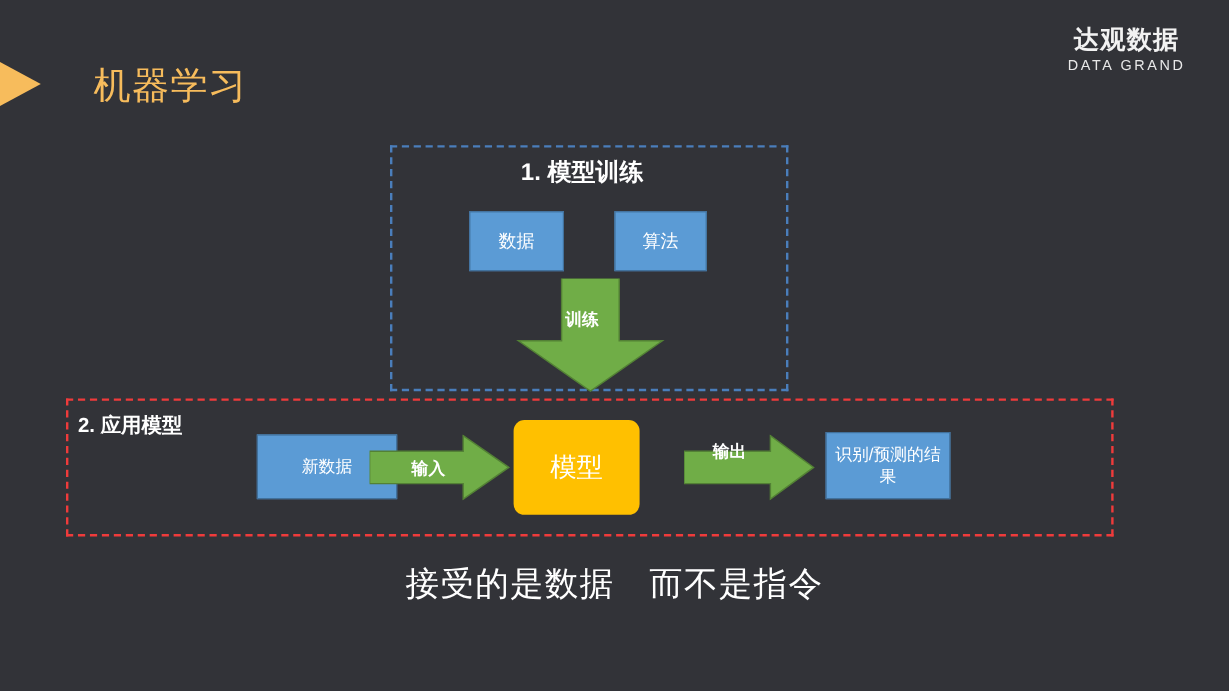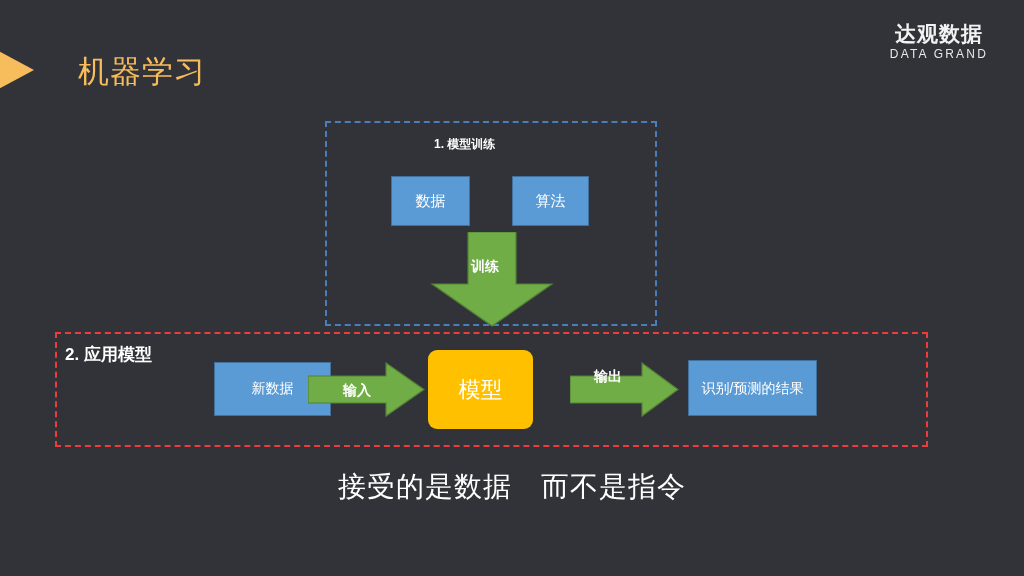--- a/index.html
+++ b/index.html
@@ -85,21 +85,21 @@
   }
   .group-label {
     position: absolute;
     color: #ffffff;
     font-weight: bold;
     white-space: nowrap;
   }
   .label-train {
     left: 434px;
     top: 131px;
-    font-size: 12px;
+    font-size: 20px;
     line-height: 26px;
   }
   .label-apply {
     left: 65px;
     top: 344px;
     font-size: 17px;
     line-height: 22px;
   }
 
   
@@ -112,21 +112,21 @@
     text-align: center;
     color: #ffffff;
   }
   .box-blue {
     background: #5b9bd5;
     border: 1px solid #41719c;
   }
   .box-data   { left: 391px; top: 176px; width: 79px;  height: 50px; font-size: 15px; }
   .box-algo   { left: 512px; top: 176px; width: 77px;  height: 50px; font-size: 15px; }
   .box-newdata{ left: 186px; top: 362px; width: 117px; height: 54px; font-size: 14px; margin-left: 28px; }
-  .box-result { left: 688px; top: 360px; width: 129px; height: 56px; font-size: 14px; line-height: 19px; padding: 0 6px; }
+  .box-result { left: 688px; top: 360px; width: 104px; height: 56px; font-size: 14px; line-height: 19px; padding: 0 6px; }
 
   .box-model {
     left: 428px;
     top: 350px;
     width: 105px;
     height: 79px;
     background: #ffc000;
     border-radius: 9px;
     font-size: 22px;
     font-weight: normal;

